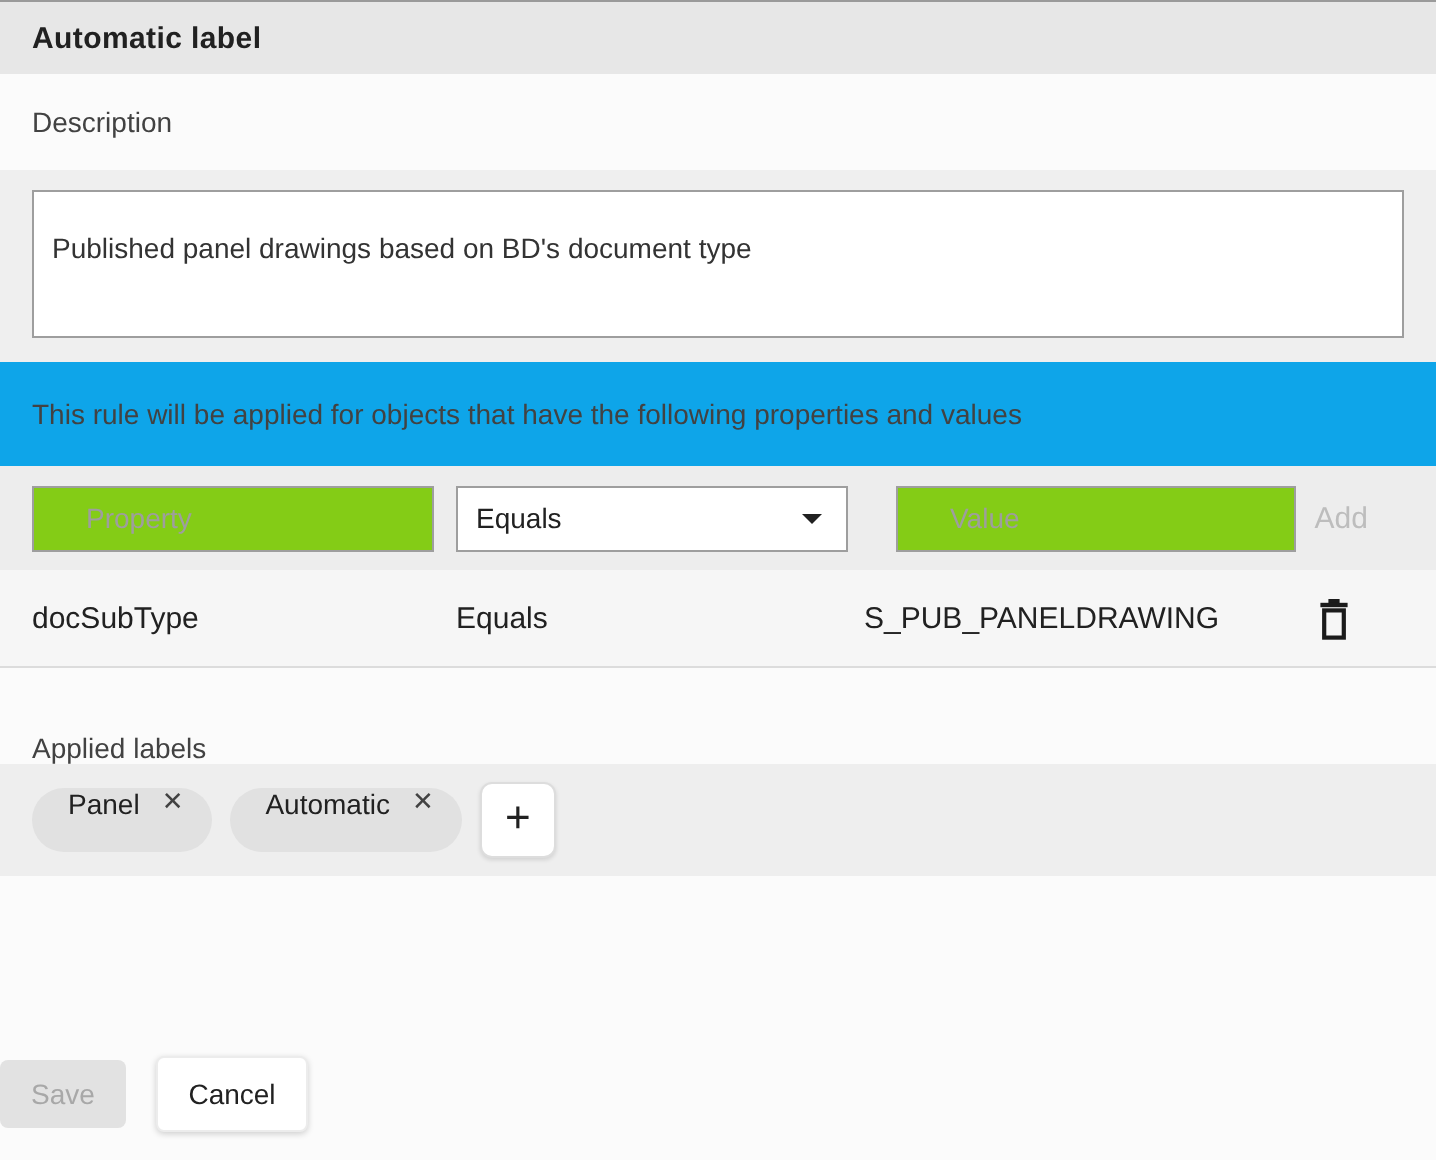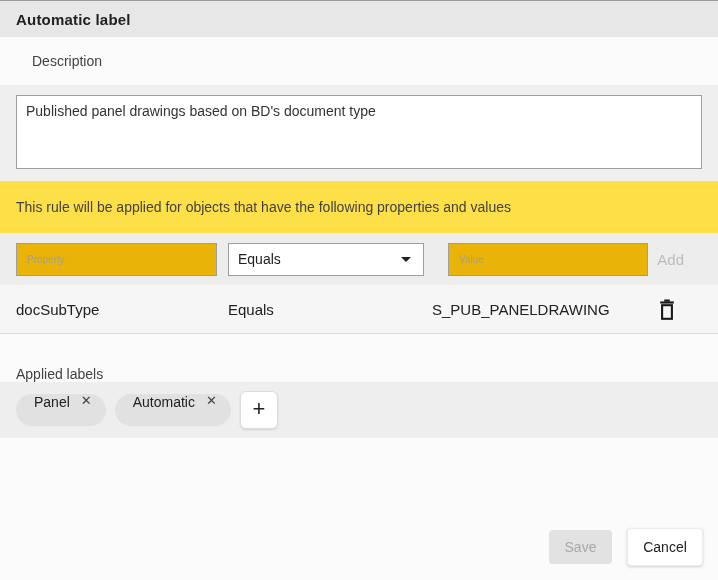--- a/index.html
+++ b/index.html
@@ -23,62 +23,62 @@
     display: flex; align-items: center;
     padding: 0 16px;
     font-size: 15px; font-weight: 600; color: #212121;
     letter-spacing: .2px;
   }
   
   .sec-desc-label {
     height: 48px; flex: 0 0 48px;
     background: #fbfbfb;
     display: flex; align-items: center;
-    padding: 0 32px;
+    padding: 0 16px;
     font-size: 14px; color: #424242;
   }
   
   .sec-textarea {
     height: 96px; flex: 0 0 96px;
     background: #efefef;
     padding: 10px 16px;
   }
   .sec-textarea textarea {
     width: 100%; height: 74px;
     border: 1px solid #9e9e9e;
     background: #ffffff;
     resize: none;
     font-family: "Liberation Sans", sans-serif;
     font-size: 14px; color: #333333;
-    padding: 7px 9px;
+    padding: 20px 9px;
     outline: none;
     display: block;
   }
   
   .sec-rule-text {
     height: 52px; flex: 0 0 52px;
-    background: #fde047;
+    background: #0ea5e9;
     display: flex; align-items: center;
     padding: 0 16px;
     font-size: 14px; color: #424242;
   }
   
   .filter-row {
     height: 52px; flex: 0 0 52px;
     background: #ededed;
     display: flex; align-items: center;
     padding: 0 16px;
   }
   .text-input {
     height: 33px; width: 201px;
     border: 1px solid #9e9e9e;
-    background: #eab308;
-    font-family: "Liberation Sans", sans-serif;
-    font-size: 10px; color: #212121;
-    padding: 0 10px;
+    background: #84cc16;
+    font-family: "Liberation Sans", sans-serif;
+    font-size: 14px; color: #212121;
+    padding: 0 26px;
     outline: none;
   }
   .text-input::placeholder { color: #9e9e9e; opacity: 1; }
   .select-box {
     height: 33px; width: 196px;
     margin-left: 11px;
     border: 1px solid #9e9e9e;
     background: #ffffff;
     display: flex; align-items: center; justify-content: space-between;
     padding: 0 12px 0 9px;
@@ -155,21 +155,21 @@
     font-size: 22px; font-weight: 400; color: #212121;
     display: flex; align-items: center; justify-content: center;
     cursor: pointer;
     font-family: "Liberation Sans", sans-serif;
     padding: 0 0 3px 0;
   }
   
   .footer {
     flex: 1;
     background: #fbfbfb;
-    display: flex; align-items: flex-end; justify-content: flex-end;
+    display: flex; align-items: flex-end; 
     padding: 0 15px 14px 0;
   }
   .save-btn {
     width: 63px; height: 34px;
     margin-bottom: 2px;
     background: #e2e2e2;
     border: none; border-radius: 4px;
     font-family: "Liberation Sans", sans-serif;
     font-size: 14px; color: #a8a8a8;
     cursor: default;

